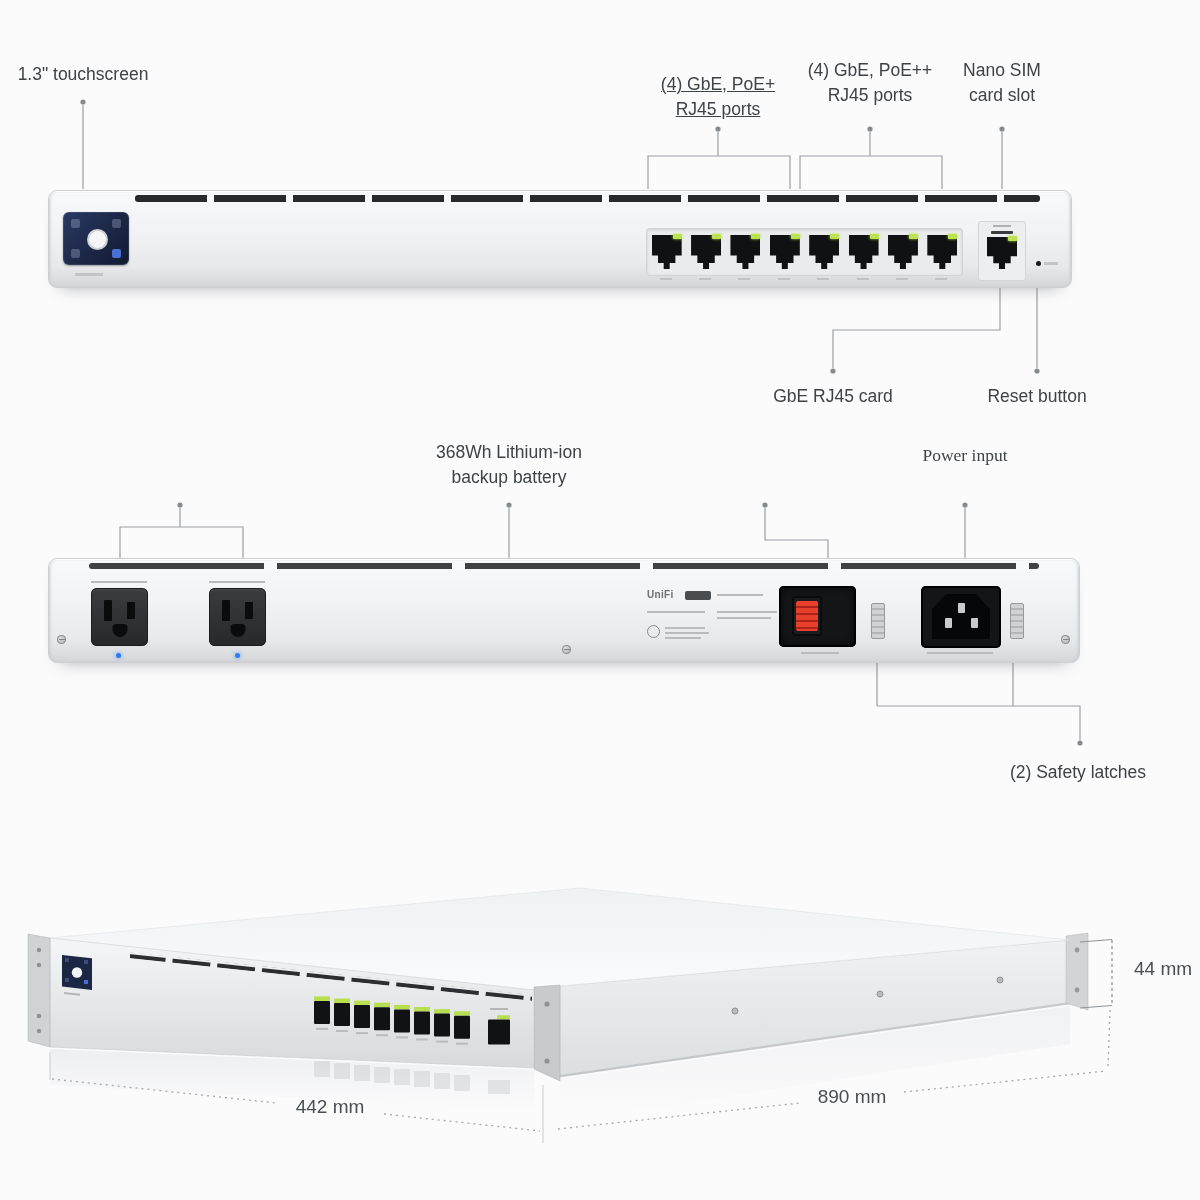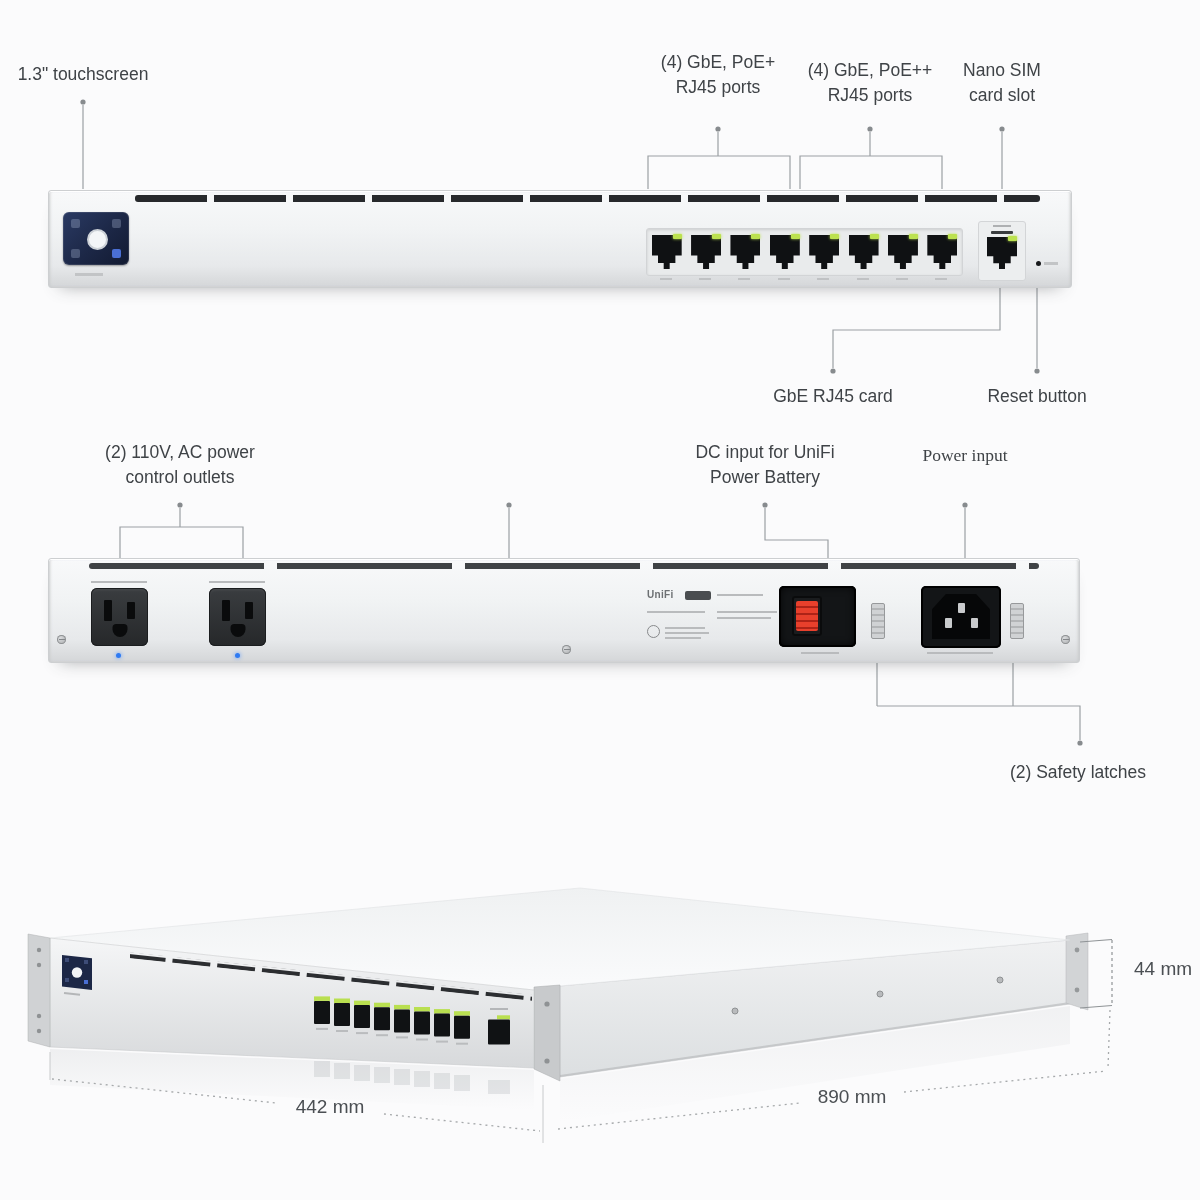--- a/index.html
+++ b/index.html
@@ -7,21 +7,21 @@
          font-family:"Liberation Sans",sans-serif;background:#fbfbfc;}
 
   
   .label{position:absolute;font-size:17.5px;line-height:25px;color:#3f4347;
          text-align:center;transform:translateX(-50%);white-space:nowrap;}
   .dim{position:absolute;font-size:19px;color:#4b4f53;white-space:nowrap;
        transform:translateX(-50%);text-align:center;}
   .dim.noshift{transform:none;}
 
   
-  .chassis{position:absolute;border:1px solid #cdcfd1;border-radius:3px;
+  .chassis{position:absolute;border:1px solid #cdcfd1;border-radius:9px;
     background:linear-gradient(180deg,#f8f9fa 0%,#f1f3f4 40%,#e7e9eb 78%,#d4d6d8 100%);
     box-shadow:inset 0 1px 0 #ffffff, inset 2px 0 3px -1px #c9cbcd,
                inset -2px 0 3px -1px #c9cbcd, 0 10px 16px -12px rgba(60,64,67,.45);}
   .vents{position:absolute;height:7px;border-radius:3px;
     background:repeating-linear-gradient(90deg,#27292c 0 72px,rgba(0,0,0,0) 72px 79px);}
   .vents.back{height:6px;
     background:repeating-linear-gradient(90deg,#3f4245 0 175px,rgba(0,0,0,0) 175px 188px);}
 
   
   .touchscreen{position:absolute;left:14px;top:21px;width:66px;height:53px;border-radius:6px;
@@ -82,45 +82,41 @@
   svg{position:absolute;left:0;top:0;pointer-events:none;}
 </style>
 </head>
 <body>
 
 <div class="stage">
 
   <div class="label" style="left:83px;top:62px;">
     <div>1.3" touchscreen</div>
   </div>
-  <div class="label" style="left:718px;top:50px;">
+  <div class="label" style="left:718px;top:72px;text-decoration:underline;">
     <div>(4) GbE, PoE+</div>
     <div>RJ45 ports</div>
   </div>
   <div class="label" style="left:870px;top:58px;">
     <div>(4) GbE, PoE++</div>
     <div>RJ45 ports</div>
   </div>
   <div class="label" style="left:1002px;top:58px;">
     <div>Nano SIM</div>
     <div>card slot</div>
   </div>
   <div class="label" style="left:833px;top:384px;">
     <div>GbE RJ45 card</div>
   </div>
   <div class="label" style="left:1037px;top:384px;">
     <div>Reset button</div>
   </div>
-  <div class="label" style="left:180px;top:440px;">
-    <div>(2) 110V, AC power</div>
-    <div>control outlets</div>
-  </div>
-  <div class="label" style="left:765px;top:440px;">
-    <div>DC input for UniFi</div>
-    <div>Power Battery</div>
+  <div class="label" style="left:509px;top:440px;">
+    <div>368Wh Lithium-ion</div>
+    <div>backup battery</div>
   </div>
   <div class="label" style="left:965px;top:443px;font-family:Liberation Serif, serif;">
     <div>Power input</div>
   </div>
   <div class="label" style="left:1078px;top:760px;">
     <div>(2) Safety latches</div>
   </div>
 
   <div class="dim" style="left:330px;top:1096px;">442 mm</div>
   <div class="dim" style="left:852px;top:1086px;">890 mm</div>

